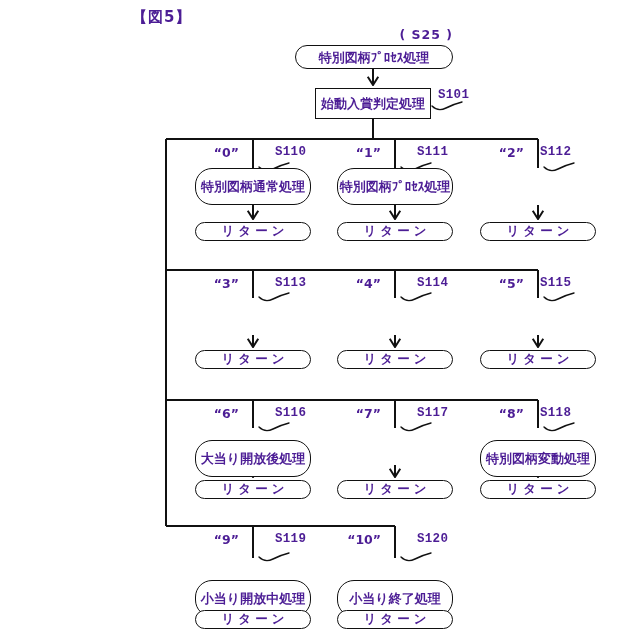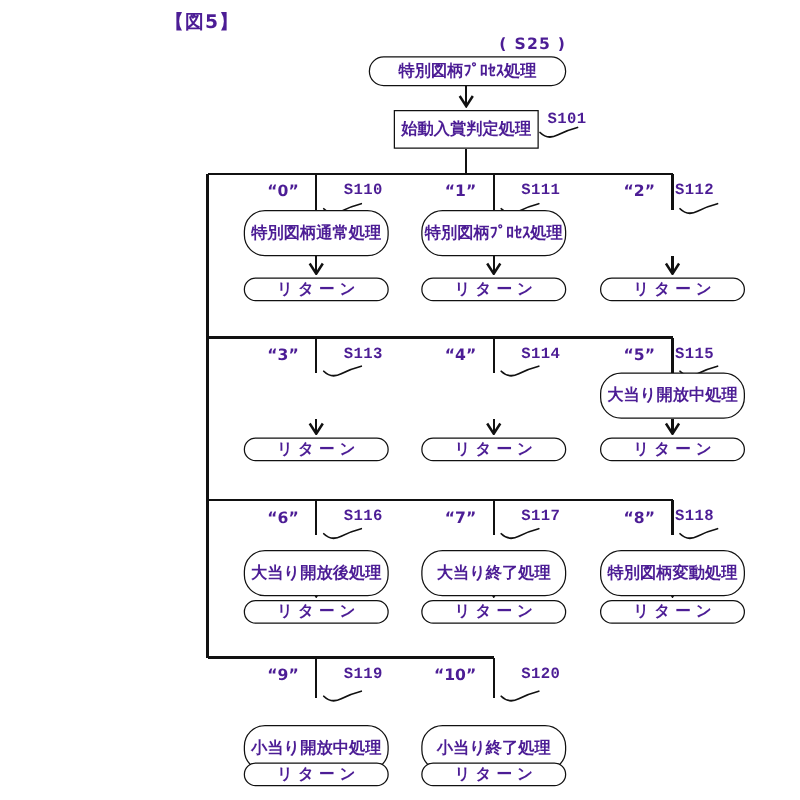--- a/index.html
+++ b/index.html
@@ -123,31 +123,29 @@
   <div class="lbl val vc0 rl1">“3”</div>
   <div class="lbl step sc0 rl1">S113</div>
   <div class="node stadium c0 rs1">リターン</div>
 
   <div class="lbl val vc1 rl1">“4”</div>
   <div class="lbl step sc1 rl1">S114</div>
   <div class="node stadium c1 rs1">リターン</div>
 
   <div class="lbl val vc2 rl1">“5”</div>
   <div class="lbl step sc2 rl1">S115</div>
-  <div class="node proc c2 rb1">大当り開放中処理</div>
   <div class="node stadium c2 rs1">リターン</div>
 
   <div class="lbl val vc0 rl2">“6”</div>
   <div class="lbl step sc0 rl2">S116</div>
   <div class="node proc c0 rb2">大当り開放後処理</div>
   <div class="node stadium c0 rs2">リターン</div>
 
   <div class="lbl val vc1 rl2">“7”</div>
   <div class="lbl step sc1 rl2">S117</div>
-  <div class="node proc c1 rb2">大当り終了処理</div>
   <div class="node stadium c1 rs2">リターン</div>
 
   <div class="lbl val vc2 rl2">“8”</div>
   <div class="lbl step sc2 rl2">S118</div>
   <div class="node proc c2 rb2">特別図柄変動処理</div>
   <div class="node stadium c2 rs2">リターン</div>
 
   <div class="lbl val vc0 rl3">“9”</div>
   <div class="lbl step sc0 rl3">S119</div>
   <div class="node proc c0 rb3">小当り開放中処理</div>

